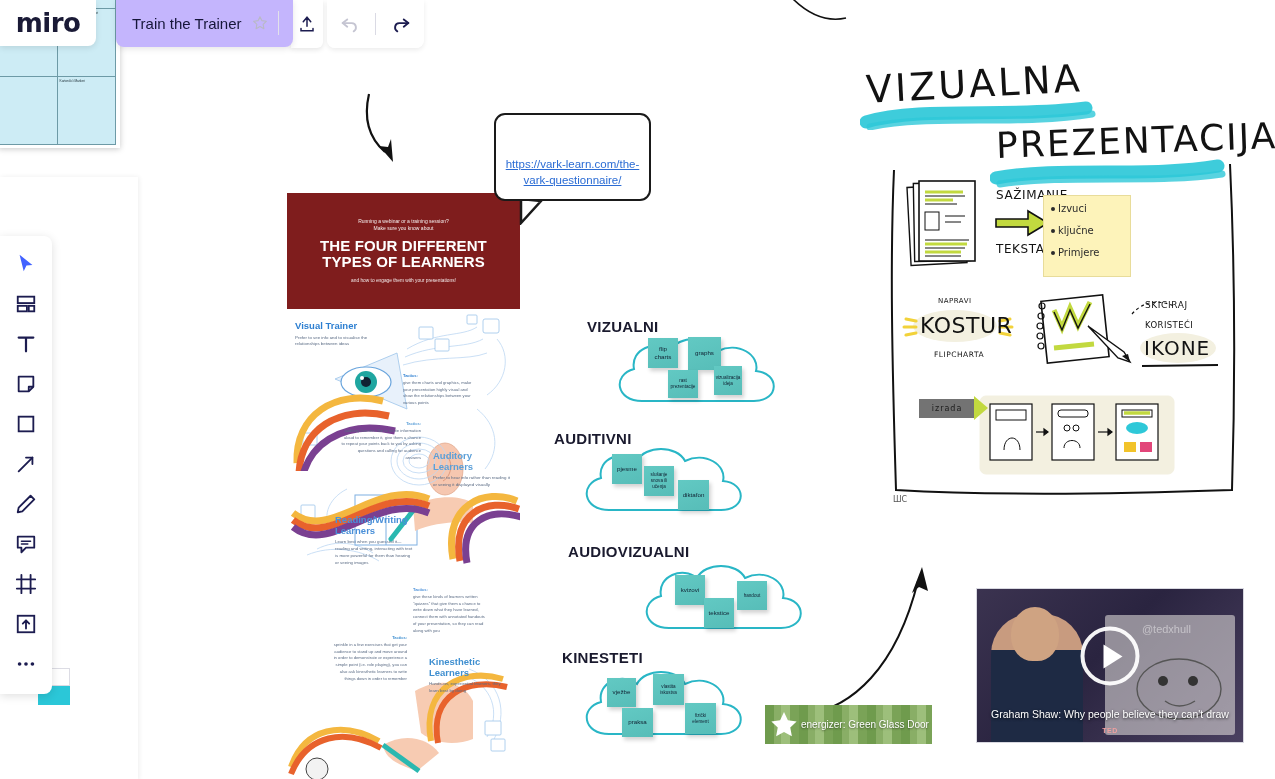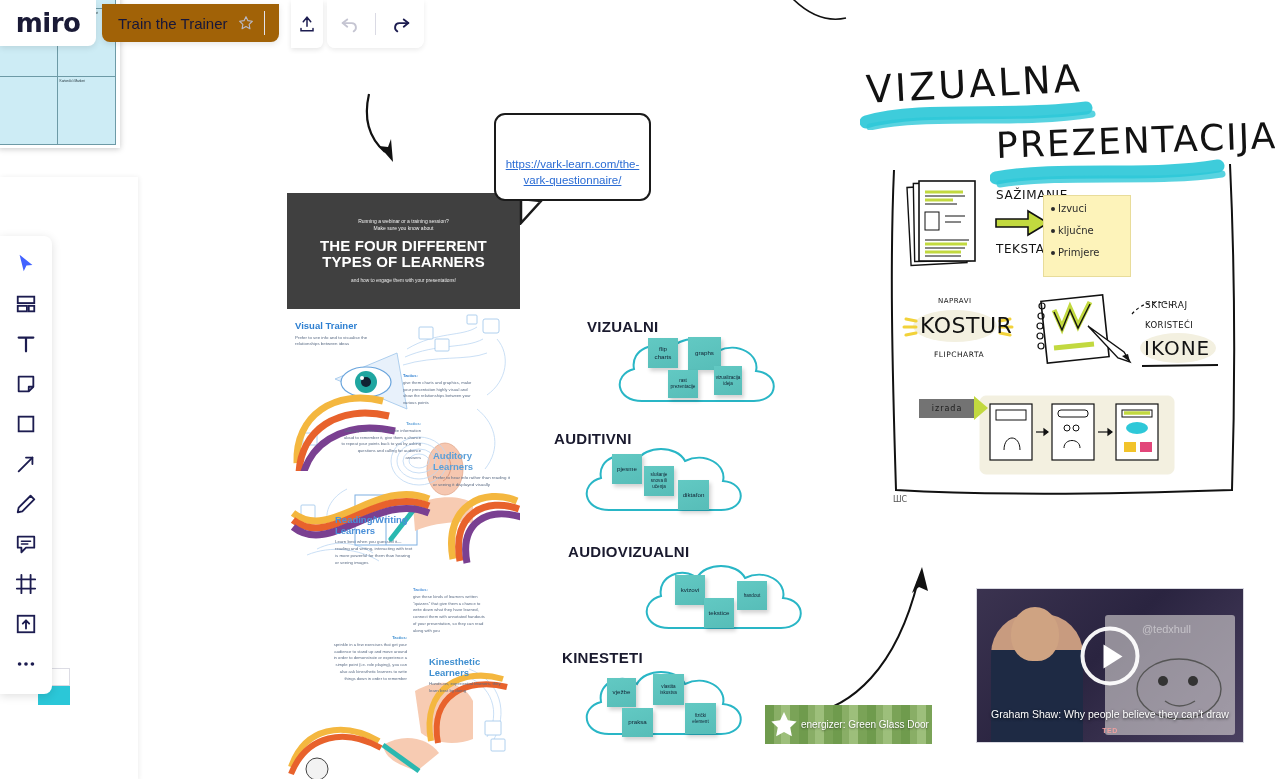--- a/index.html
+++ b/index.html
@@ -53,23 +53,23 @@
     display: flex; align-items: center; justify-content: center;
     border-radius: 0 0 8px 0;
     box-shadow: 0 2px 6px rgba(0,0,0,0.10);
   }
   .miro-logo {
     font-size: 26px; font-weight: 700; letter-spacing: -0.5px;
     color: #1a1a36; line-height: 1;
     font-family: "DejaVu Sans", sans-serif;
   }
   .hdr-title-box {
-    background: #a16207;
-    height: 38px;
-    margin-left: 6px;
+    background: #c4b5fd;
+    height: 48px;
+    margin-left: 20px;
     padding: 0 14px 0 16px;
     display: flex; align-items: center; gap: 10px;
     border-radius: 0 0 8px 8px;
     box-shadow: 0 2px 6px rgba(0,0,0,0.10);
   }
   .board-title {
     font-size: 15px; color: #16163a; font-weight: 400; white-space: nowrap;
   }
   .star-icon { width: 16px; height: 16px; display: block; }
   .hdr-divider {
@@ -148,21 +148,21 @@
   .bubble-tail {
     position: absolute; left: 519px; top: 199px;
     width: 28px; height: 26px;
     z-index: 21;
   }
 
   
   .info-header {
     position: absolute; left: 287px; top: 193px;
     width: 233px; height: 116px;
-    background: #404040;
+    background: #7f1d1d;
     z-index: 14;
     display: flex; flex-direction: column;
     align-items: center; justify-content: center;
     text-align: center;
     color: #ffffff;
     padding: 8px 12px;
   }
   .ih-pre { font-size: 5px; line-height: 1.5; opacity: .93; font-weight: 400; }
   .ih-main {
     font-size: 15px; font-weight: 700; line-height: 1.12;

